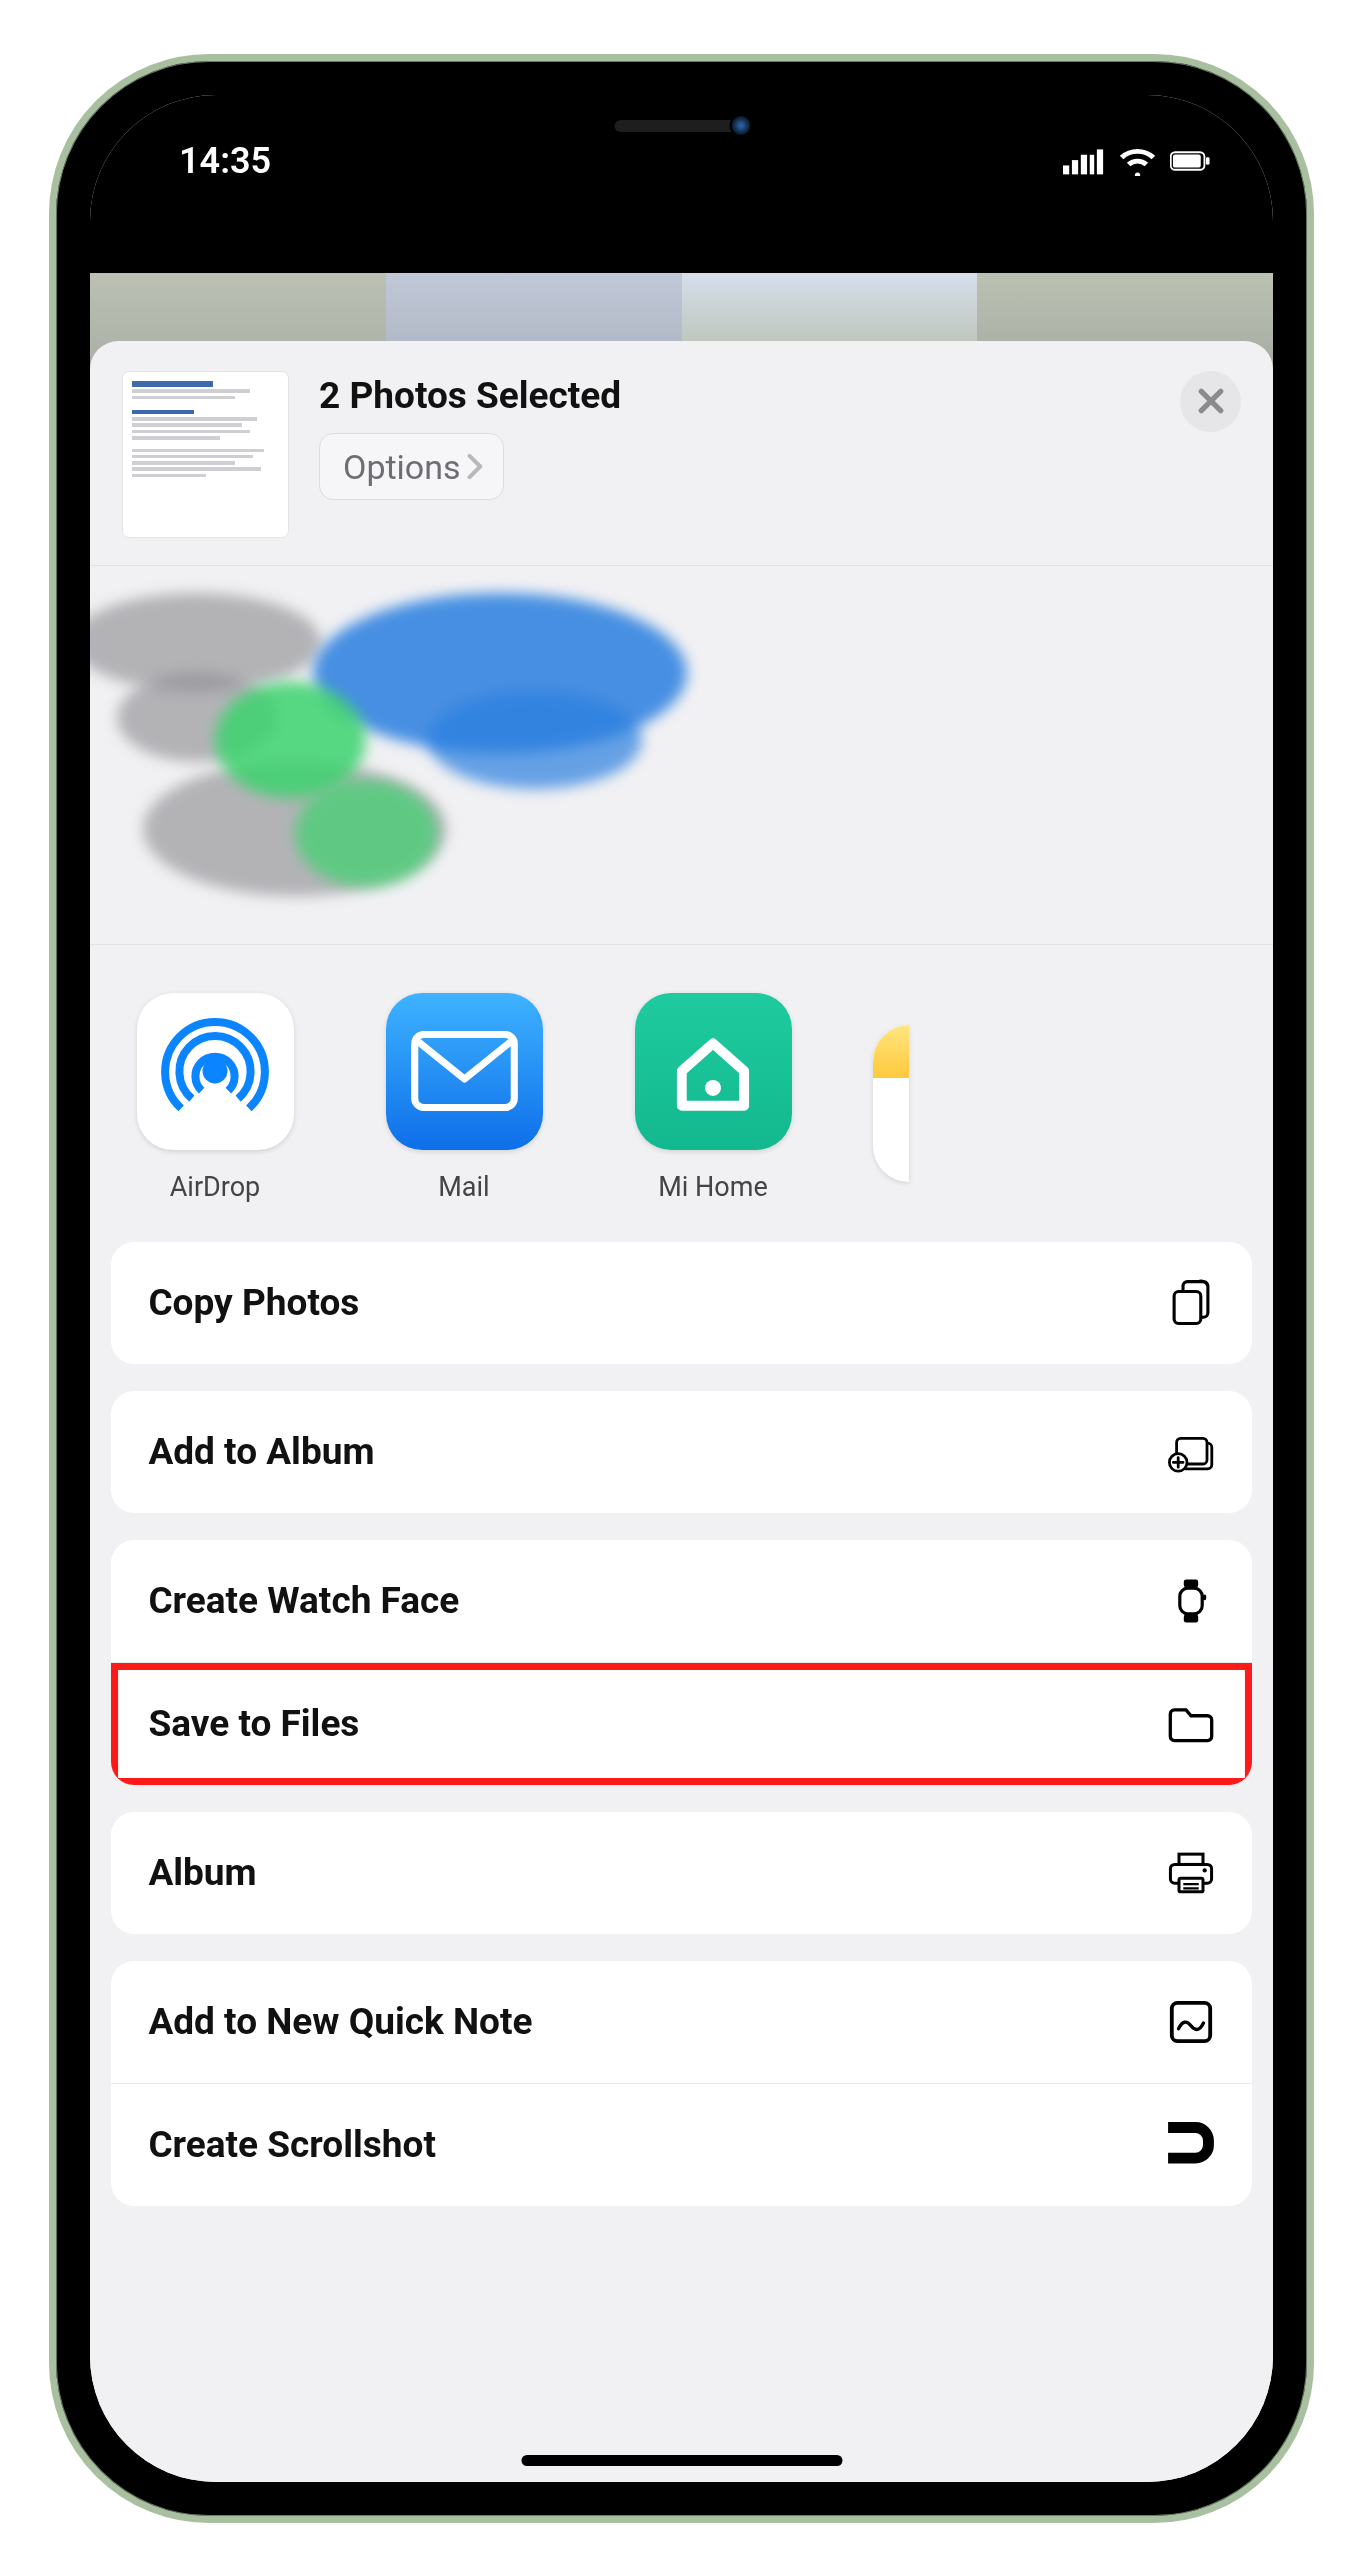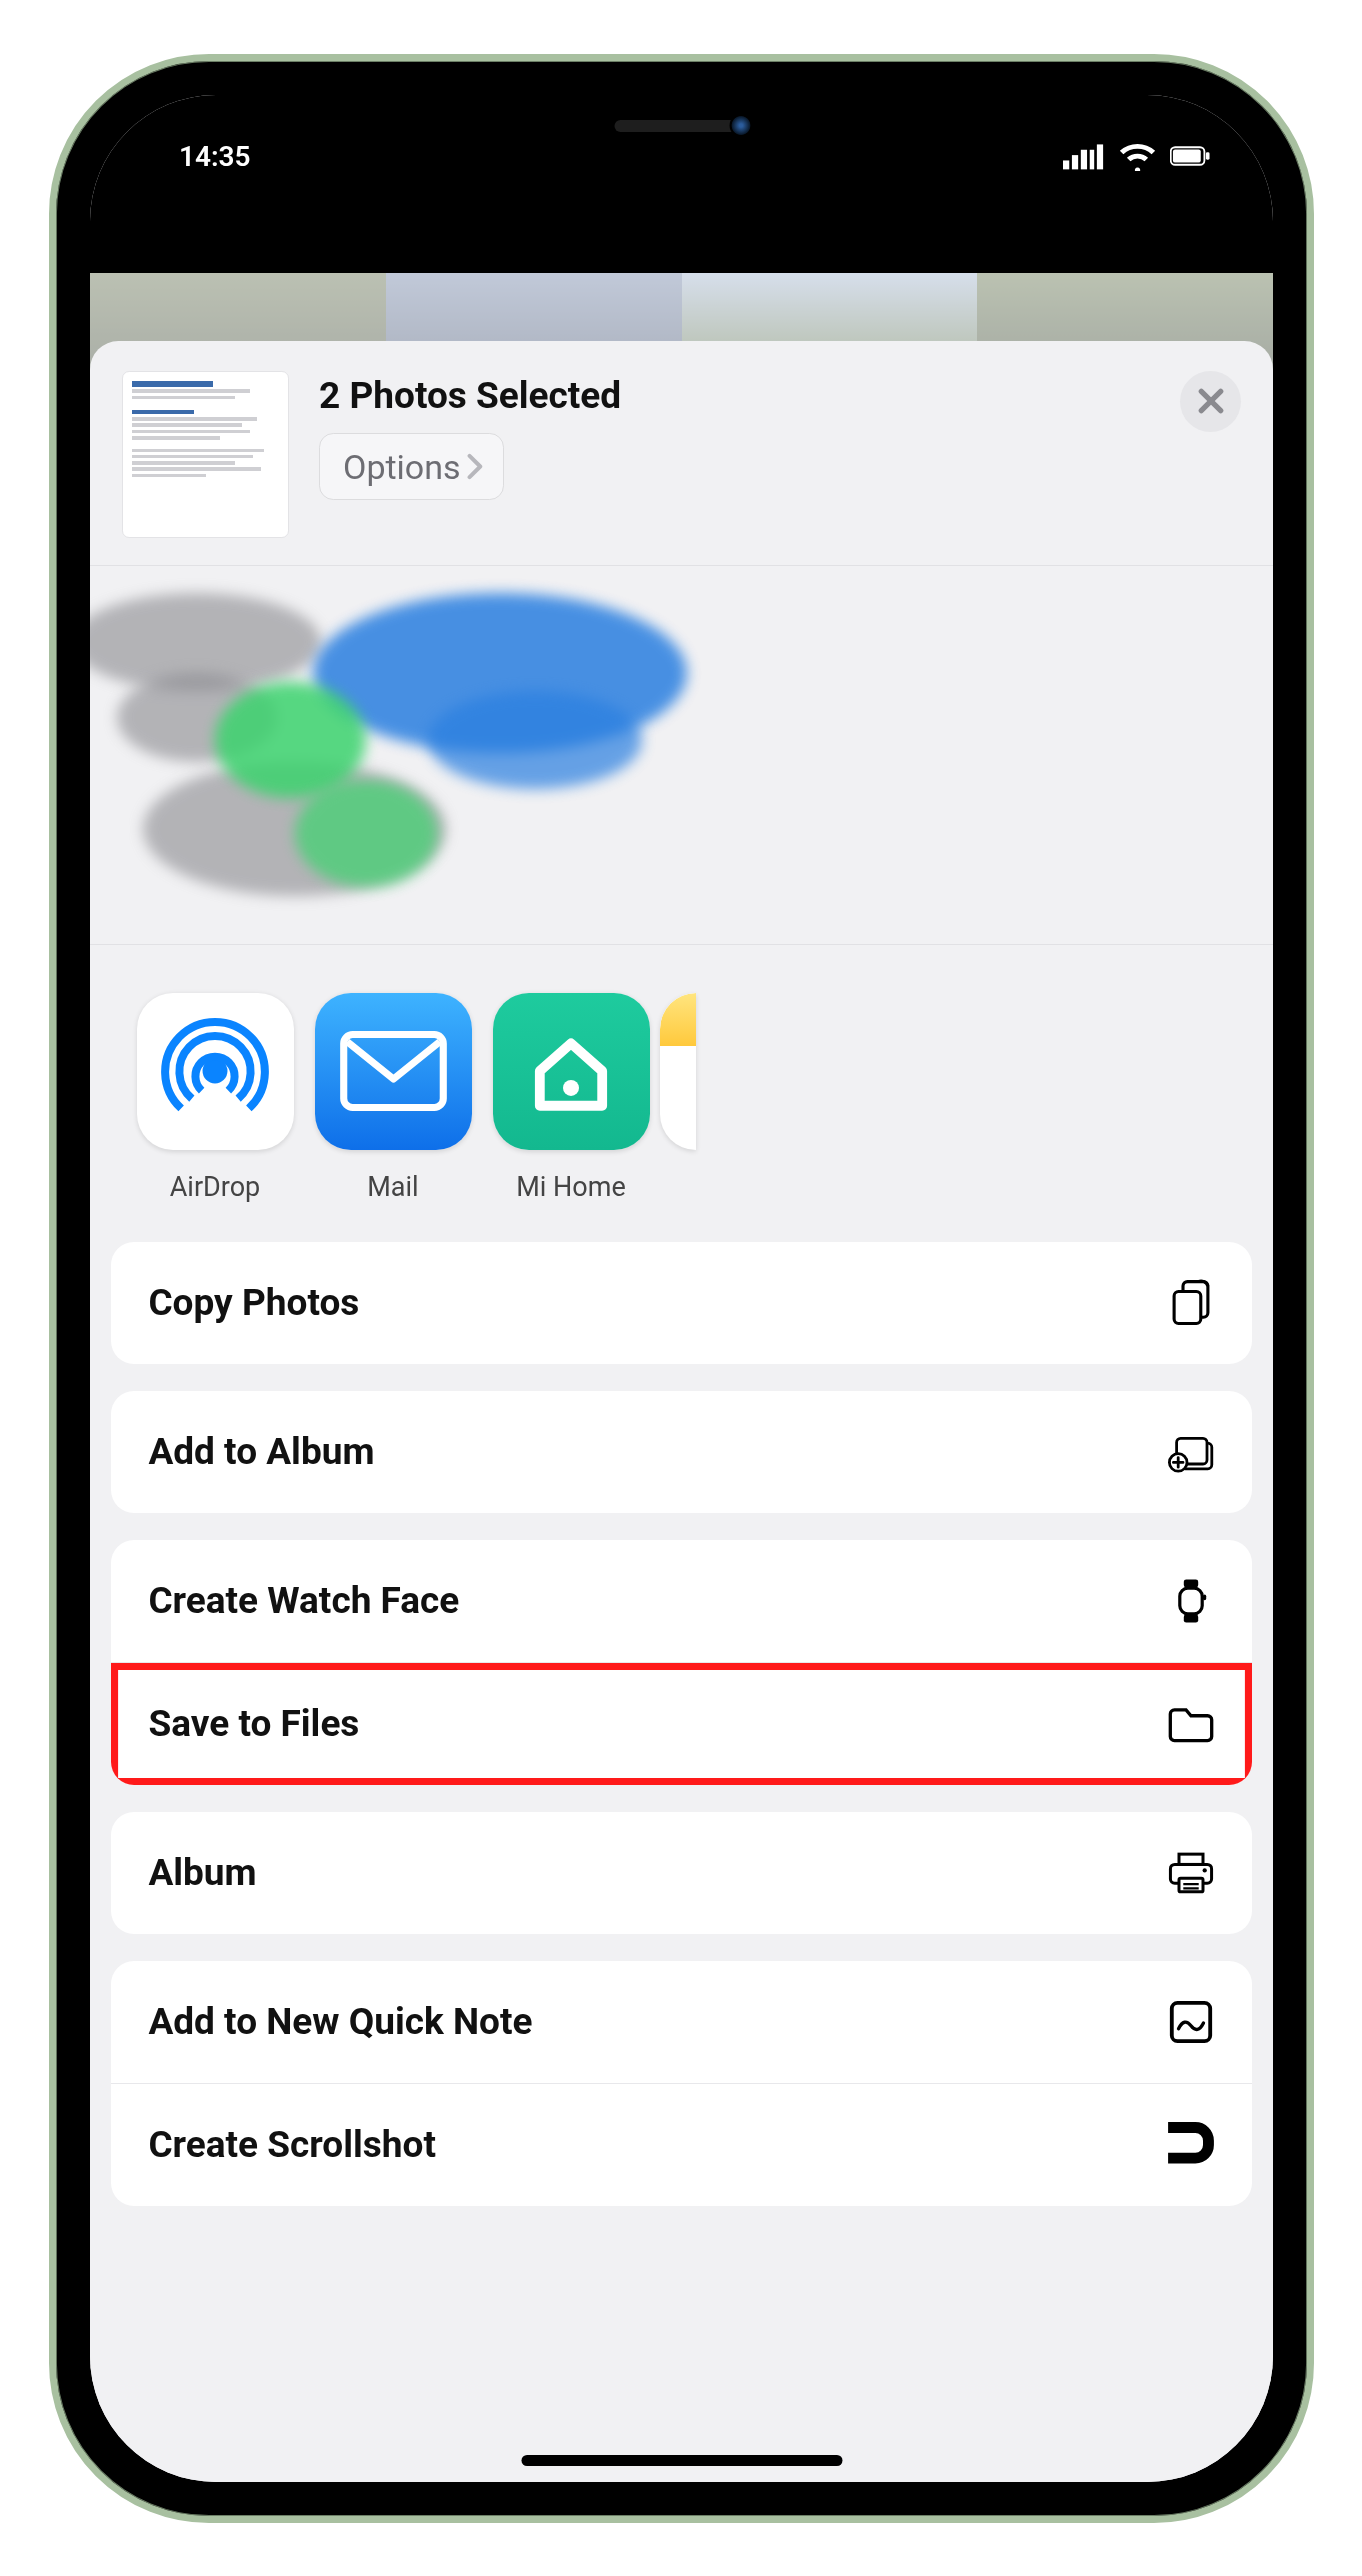--- a/index.html
+++ b/index.html
@@ -63,21 +63,21 @@
   }
   .camera{
     position:absolute; left:60%; top:19.6px;
     width:23px;height:23px;border-radius:50%;
     background: radial-gradient(circle,#2b5c9c 10%,#0a1a2d 55%,#000 60%);
   }
   .status-bar {
     display:flex; justify-content:space-between;
     align-items:center;
     padding: 45px 62px 0 89px;
-    font-size: 28px;
+    font-size: 36px;
     font-weight: 600;
   }
   .status-right { display:flex; gap:12.5px; align-items:center;}
   .status-right svg { width:41px; height:30px; }
   .bg-photos{
     position:absolute; bottom:0; left:0; right:0;
     height:107px;
     display:flex;
   }
   .bg-photos div{ flex:1; }
@@ -142,24 +142,24 @@
     position:relative;
     background:#f1f1f3;
   }
   .brush { position:absolute; border-radius:50%; filter:blur(7.1px); opacity:0.85;}
   .brush.gray{ background:#8a8a8f; opacity:0.6;}
   .brush.blue{ background:#2a7fe0;}
   .brush.green{ background:#3cd36e;}
 
   
   .app-row{
-    display:flex; 
+    display:flex; gap:71px;
     padding: 48px 36px 39px 36px;
     overflow:hidden;
-    align-items:flex-start;
+    align-items:flex-end;
   }
   .app-item{ width:178px; text-align:center; flex-shrink:0;}
   .app-icon{
     width:157px;height:157px;border-radius:36px;
     margin:0 auto 21.4px auto;
     display:flex;align-items:center;justify-content:center;
     box-shadow:0 1.8px 5.3px rgba(0,0,0,0.12);
   }
   .app-label{font-size:27px;color:#444;}
   .ic-airdrop{background:#fff;}

